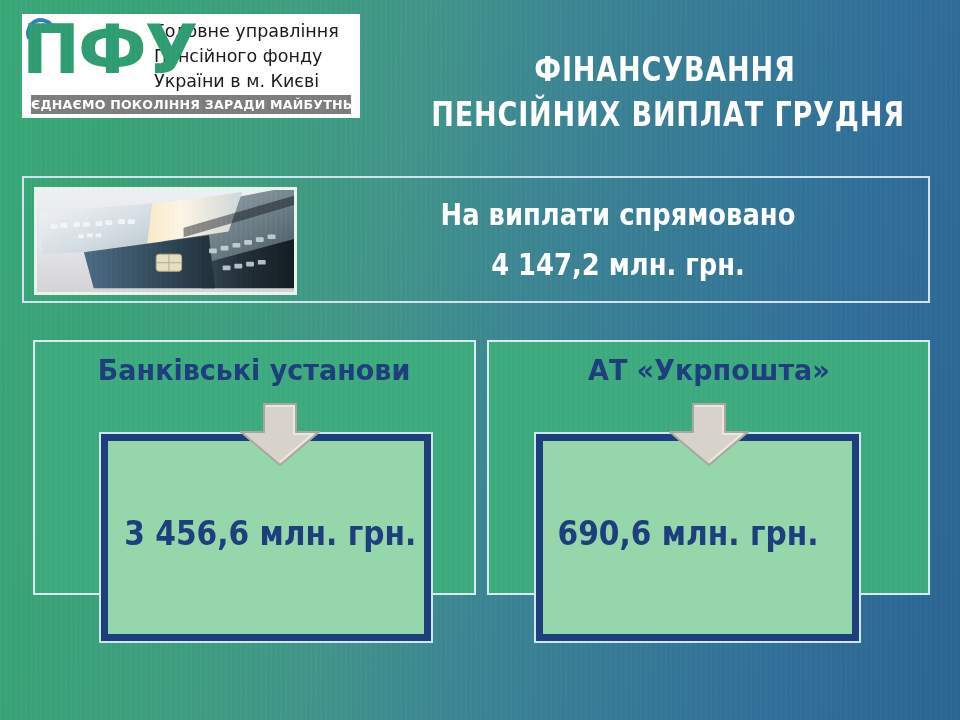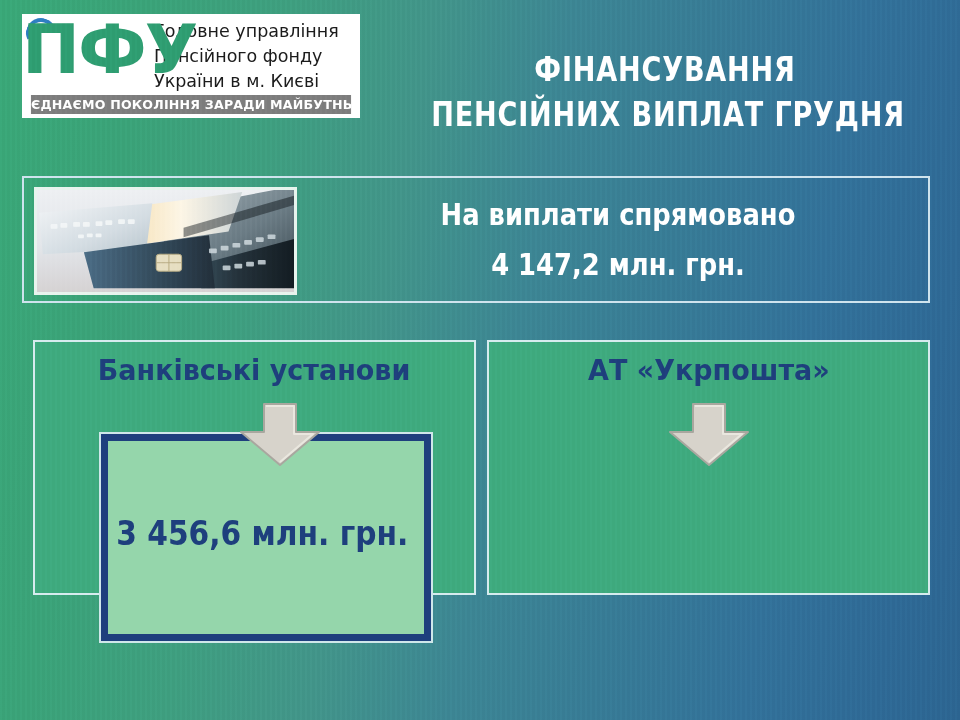--- a/index.html
+++ b/index.html
@@ -228,21 +228,21 @@
   
   .valuebox {
     position: absolute;
     box-sizing: border-box;
     background: #95d6ab;
     border: 7px solid #1e3f7d;
     outline: 2px solid #cfe7ea;
     z-index: 2;
     display: flex;
     align-items: center;
-    justify-content: flex-end;
+    justify-content: flex-start;
   }
   .valuebox-left {
     left: 101px;
     top: 434px;
     width: 330px;
     height: 207px;
   }
   .valuebox-right {
     left: 536px;
     top: 434px;
@@ -392,14 +392,17 @@
     </div>
   </div>
 
   <div class="arrow arrow-right">
     <svg viewBox="0 0 86 66" aria-hidden="true">
       <path d="M27 2 L59 2 L59 30 L82 30 L43 63 L4 30 L27 30 Z" fill="#d7d3cb" stroke="#a9a79f" stroke-width="2" stroke-linejoin="round"></path>
       <path d="M29 4 L57 4 L57 32 L76 32 L43 60" fill="none" stroke="#efece4" stroke-width="2" stroke-linejoin="round" opacity="0.8"></path>
     </svg>
   </div>
 
+  <div class="valuebox valuebox-right">
+    <div class="valuebox-text">690,6 млн. грн.</div>
+  </div>
 
 </div>
 
 </body></html>

